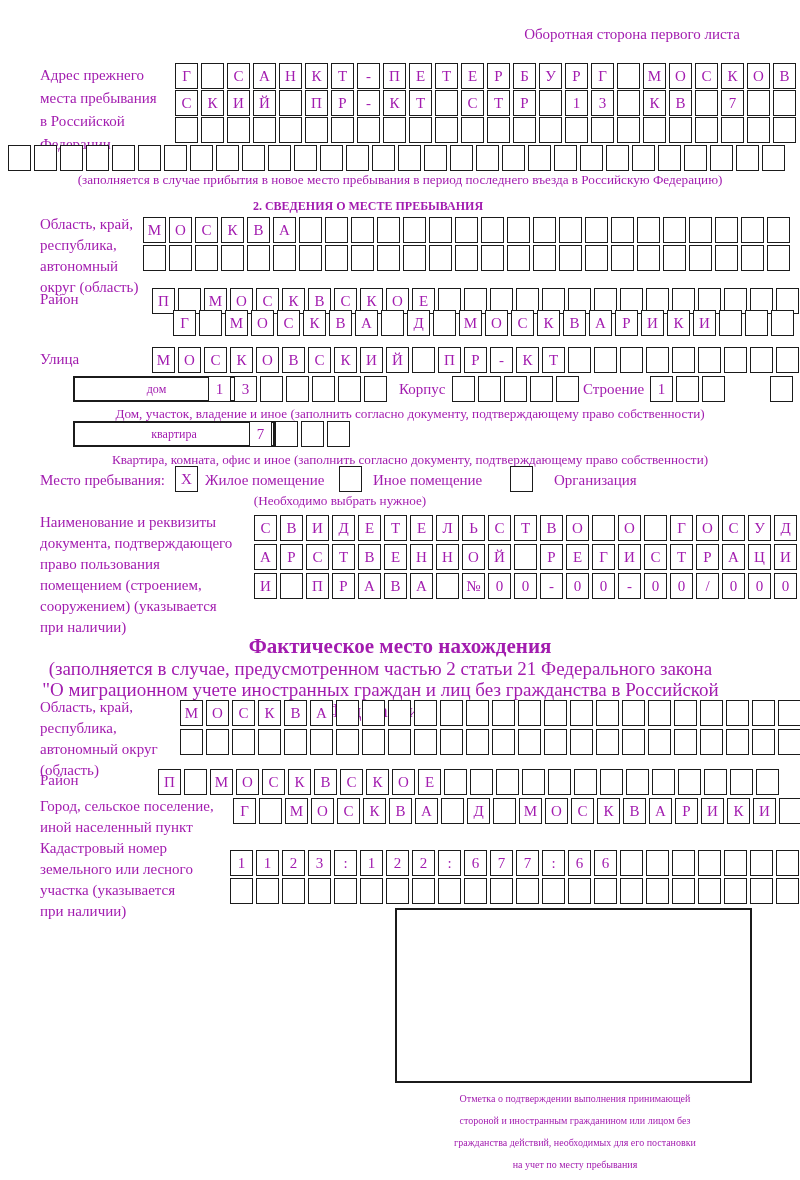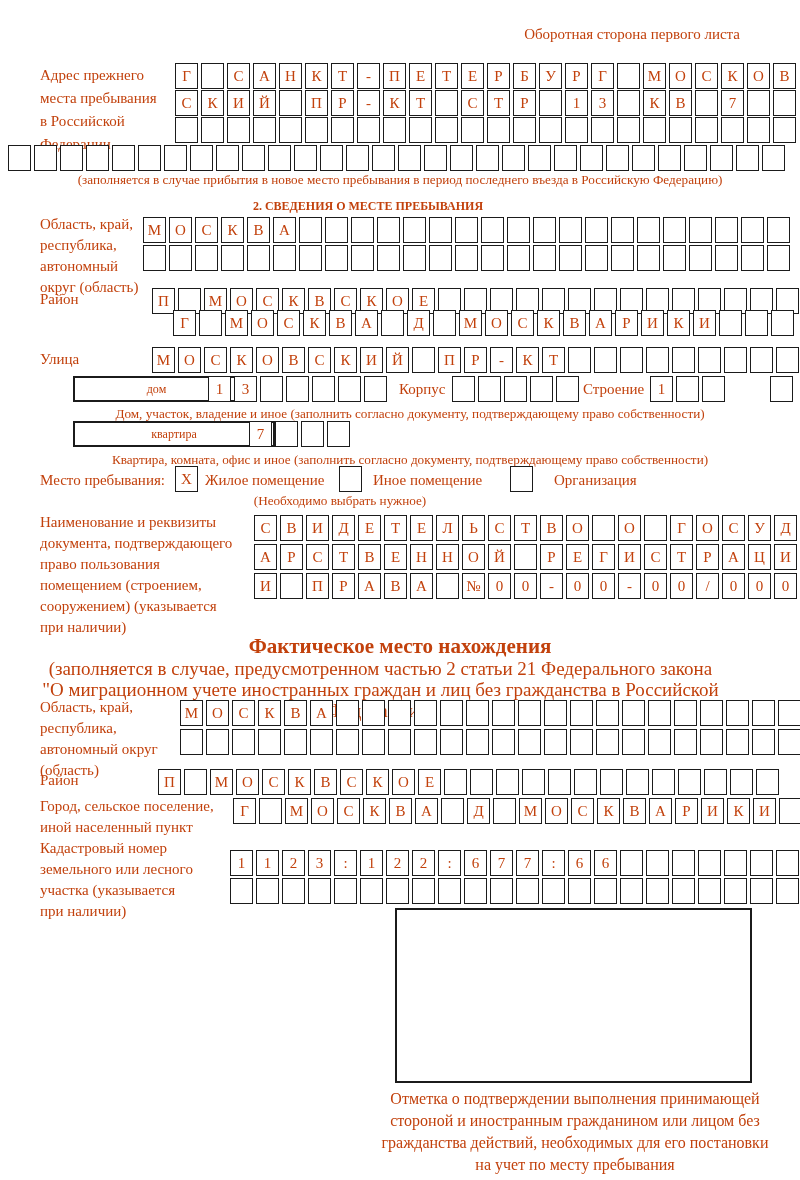--- a/index.html
+++ b/index.html
@@ -1,18 +1,18 @@
 <!DOCTYPE html>
 <html><head>
 <meta charset="utf-8">
 <style>
   html,body{margin:0;padding:0;background:#ffffff;}
   .page{
     position:relative;width:800px;height:1180px;background:#ffffff;
-    font-family:"Liberation Serif","DejaVu Serif",serif;color:#c2410c;
+    font-family:"Liberation Serif","DejaVu Serif",serif;color:#a21caf;
     overflow:hidden;
   }
   .lbl{position:absolute;font-size:15px;line-height:21px;white-space:pre-line;}
   .lbl.small{font-size:13.2px;line-height:20px;text-align:center;}
   .lbl.bold{font-weight:bold;}
   .lbl.center{text-align:center;}
   .box-row{position:absolute;display:flex;gap:3px;}
   .cell{
     box-sizing:border-box;width:23px;height:26px;border:1.6px solid #1b1b1b;
     display:flex;align-items:center;justify-content:center;
@@ -79,21 +79,21 @@
 (область)</div>
   <div class="lbl" style="left:40px;top:770px;">Район</div>
   <div class="lbl" style="left:40px;top:796px;">Город, сельское поселение,
 иной населенный пункт</div>
   <div class="lbl" style="left:40px;top:838px;">Кадастровый номер
 земельного или лесного
 участка (указывается
 при наличии)</div>
 
   <div class="stamp-box" style="left:395px;top:908px;width:357px;height:175px;"></div>
-  <div class="lbl center" style="left:365px;top:1088px;width:420px;font-size:16px;line-height:22px;">Отметка о подтверждении выполнения принимающей
+  <div class="lbl center" style="left:365px;top:1088px;width:420px;font-size:10px;line-height:22px;">Отметка о подтверждении выполнения принимающей
 стороной и иностранным гражданином или лицом без
 гражданства действий, необходимых для его постановки
 на учет по месту пребывания</div>
 
   <div>
       <div class="box-row" style="left: 175px; top: 63px;">
         <div class="cell">Г</div>
         <div class="cell"></div>
         <div class="cell">С</div>
         <div class="cell">А</div>

